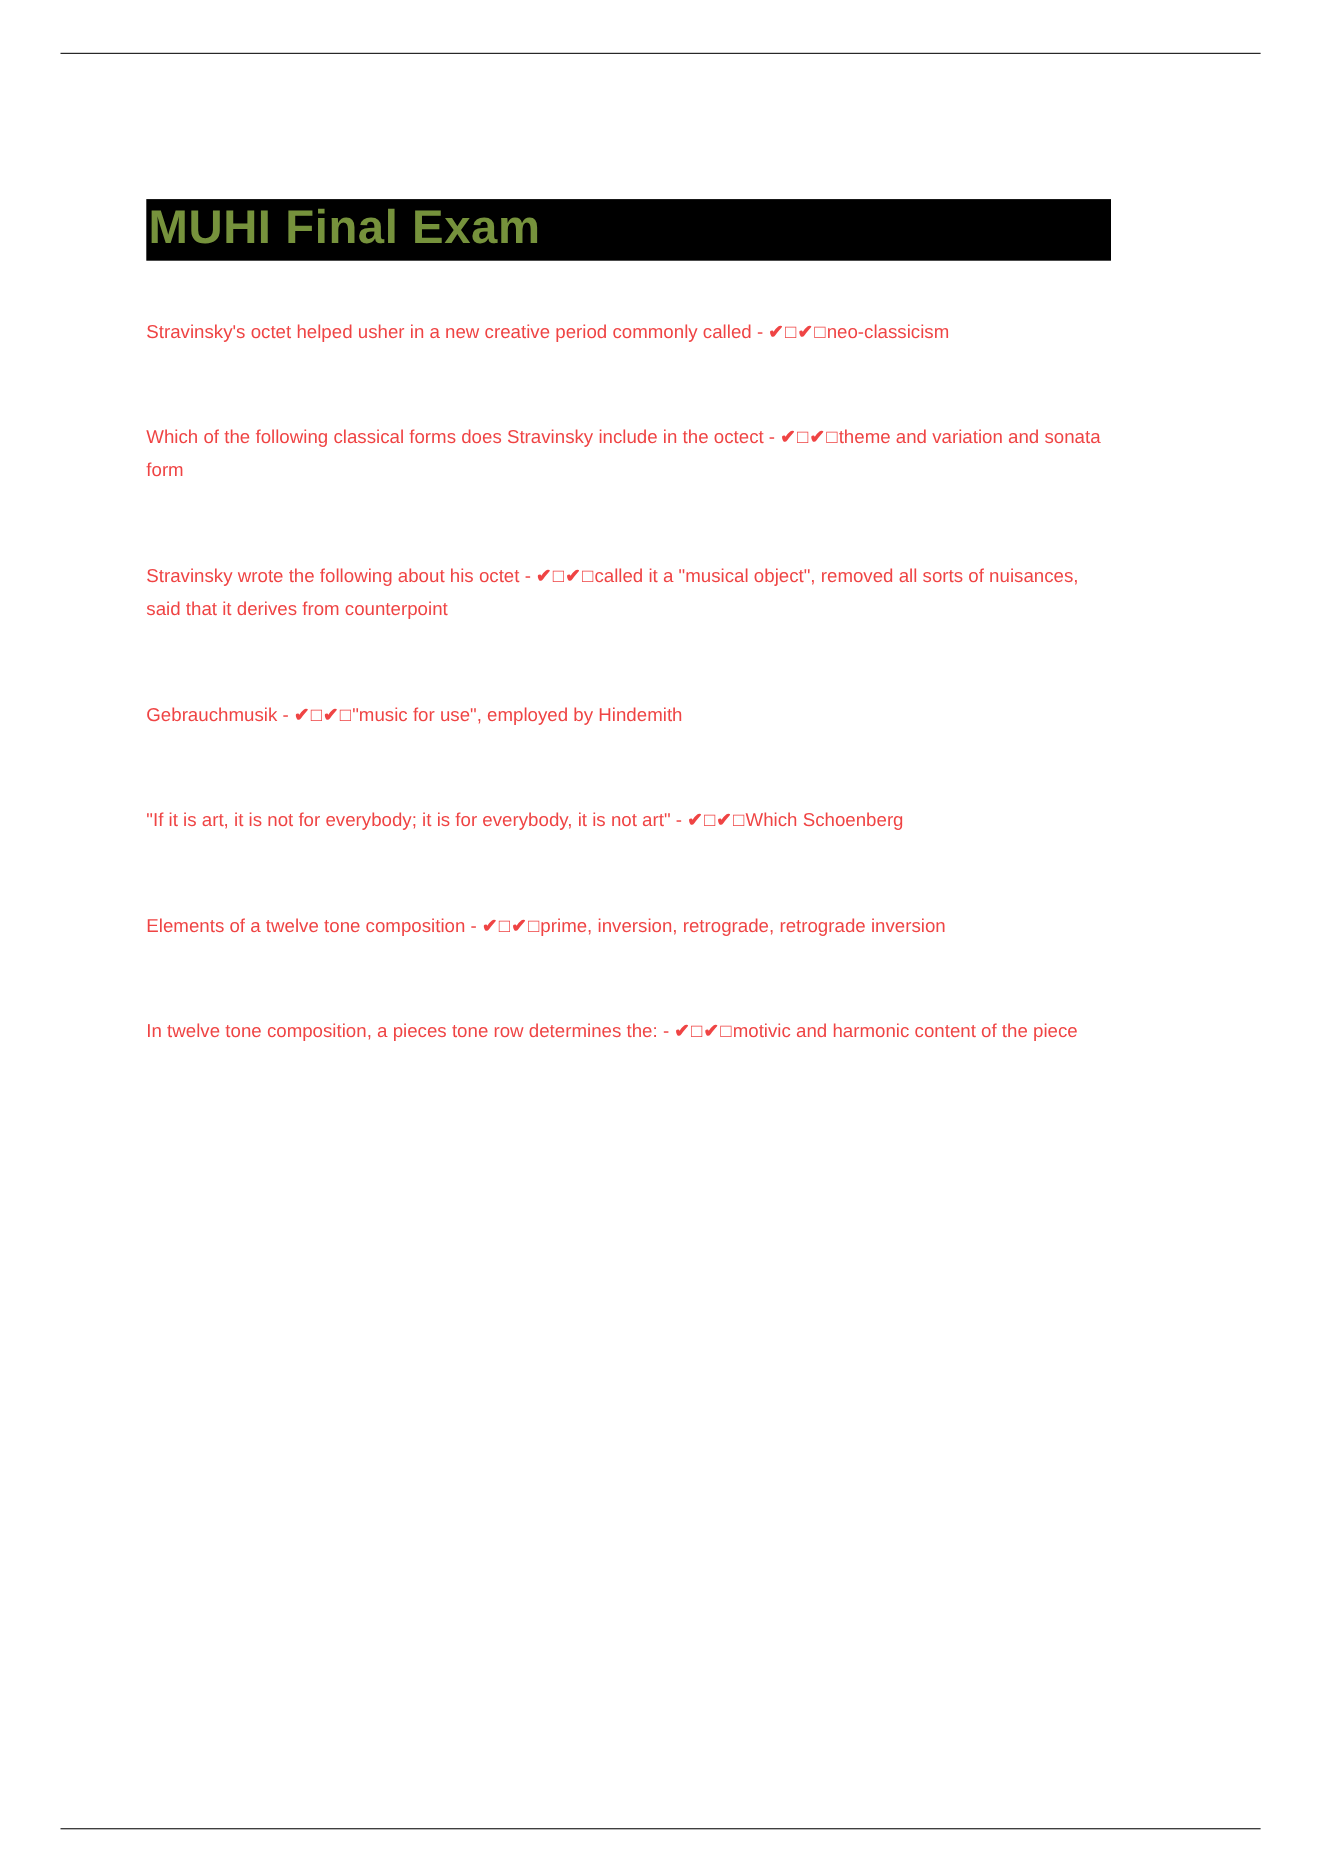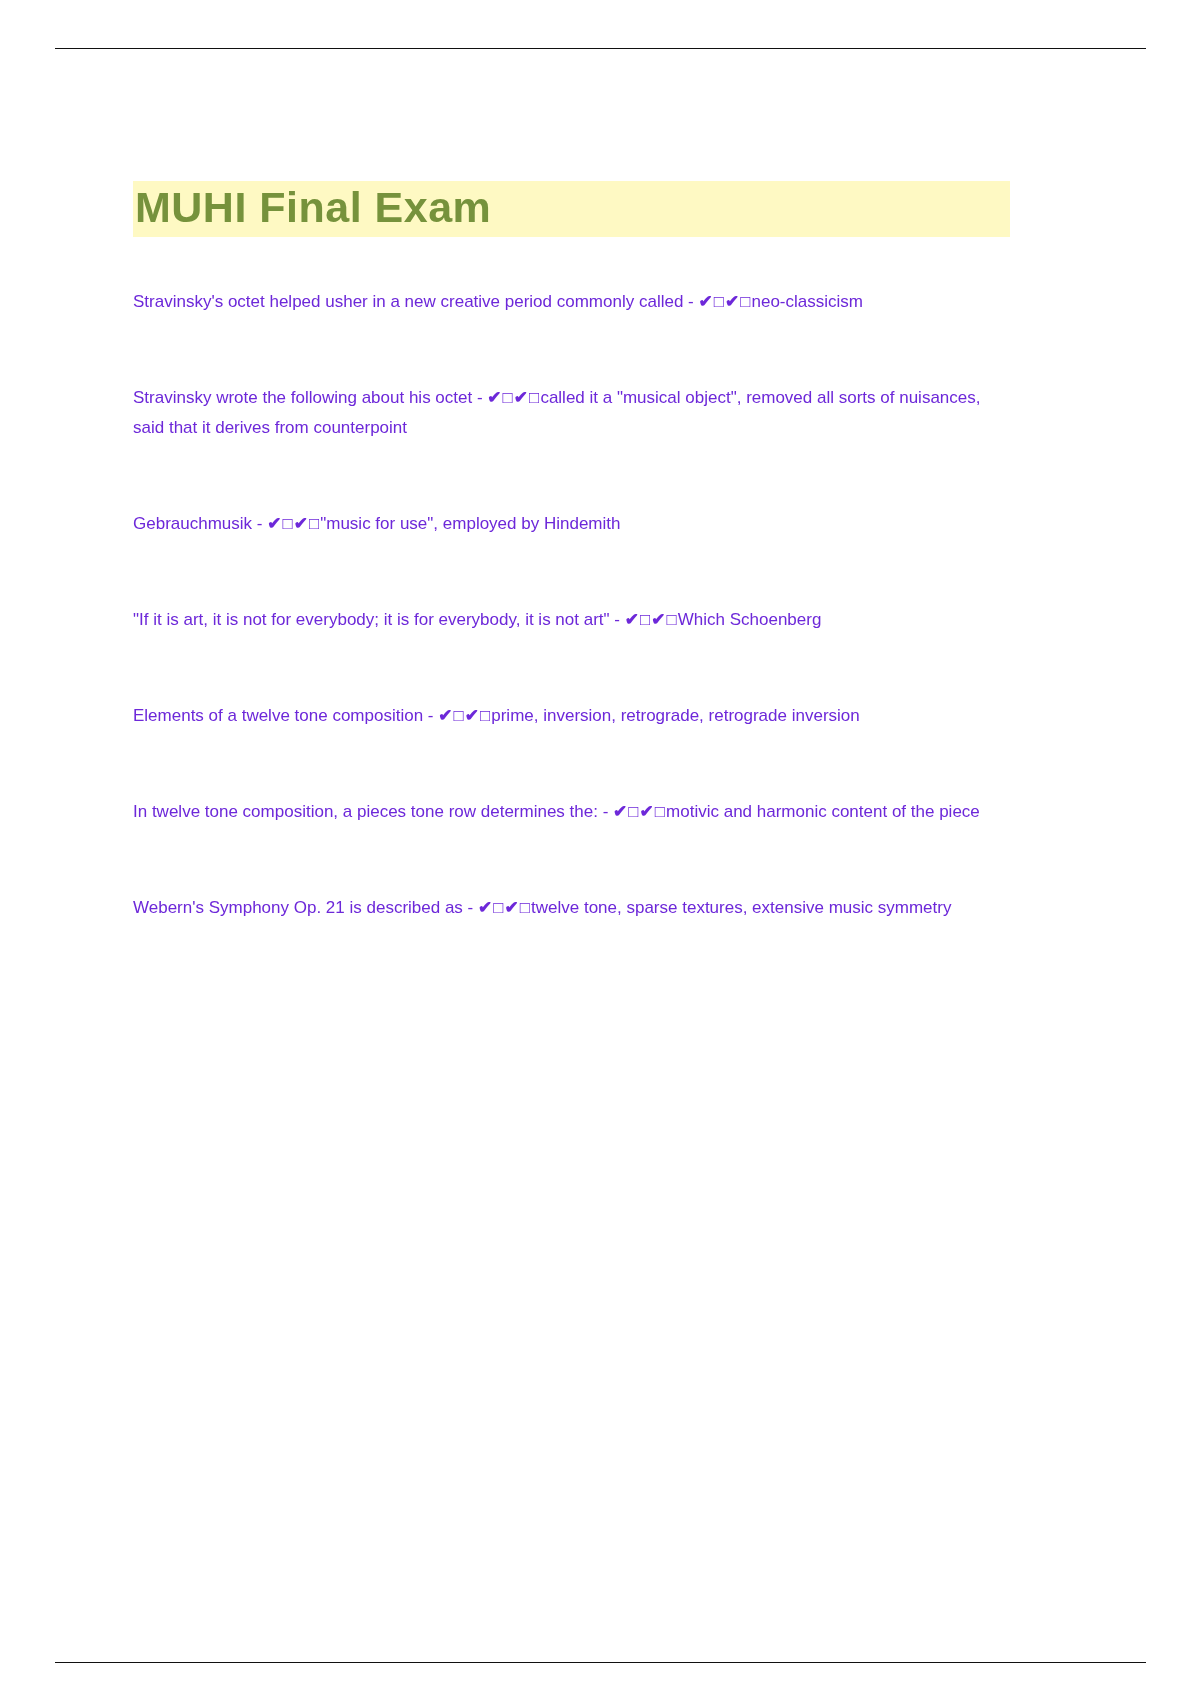--- a/index.html
+++ b/index.html
@@ -26,38 +26,38 @@
   .page-rule.bottom { top: 1662px; }
 
   .content {
     position: absolute;
     left: 133px;
     top: 181px;
     width: 877px;
   }
 
   .title-bar {
-    background: #fef9c3;
+    background: #000000;
     padding: 2px 0 6px 2px;
     margin-bottom: 50px;
   }
   .title-bar h1 {
     margin: 0;
     font-size: 43px;
     line-height: 48px;
     font-weight: bold;
     color: #76923C;
     letter-spacing: 0.5px;
   }
 
   .qa-item {
     font-size: 17px;
     line-height: 30px;
     margin: 0 0 66px 0;
-    color: #6d28d9;
+    color: #ef4444;
   }
   .marker {
     font-weight: bold;
     letter-spacing: 1px;
     white-space: nowrap;
   }
 </style>
 </head>
 <body>
 
@@ -67,20 +67,23 @@
 <div class="content">
 
   <div class="title-bar">
     <h1>MUHI Final Exam</h1>
   </div>
 
   <p class="qa-item">
     <span>Stravinsky's octet helped usher in a new creative period commonly called - </span><span class="marker">✔□✔□</span><span>neo-classicism</span>
   </p>
 
+  <p class="qa-item">
+    <span>Which of the following classical forms does Stravinsky include in the octect - </span><span class="marker">✔□✔□</span><span>theme and variation and sonata form</span>
+  </p>
 
   <p class="qa-item">
     <span>Stravinsky wrote the following about his octet - </span><span class="marker">✔□✔□</span><span>called it a "musical object", removed all sorts of nuisances, said that it derives from counterpoint</span>
   </p>
 
   <p class="qa-item">
     <span>Gebrauchmusik - </span><span class="marker">✔□✔□</span><span>"music for use", employed by Hindemith</span>
   </p>
 
 
@@ -89,17 +92,14 @@
   </p>
 
   <p class="qa-item">
     <span>Elements of a twelve tone composition - </span><span class="marker">✔□✔□</span><span>prime, inversion, retrograde, retrograde inversion</span>
   </p>
 
   <p class="qa-item">
     <span>In twelve tone composition, a pieces tone row determines the: - </span><span class="marker">✔□✔□</span><span>motivic and harmonic content of the piece</span>
   </p>
 
-  <p class="qa-item">
-    <span>Webern's Symphony Op. 21 is described as - </span><span class="marker">✔□✔□</span><span>twelve tone, sparse textures, extensive music symmetry</span>
-  </p>
 
 </div>
 
 </body></html>

